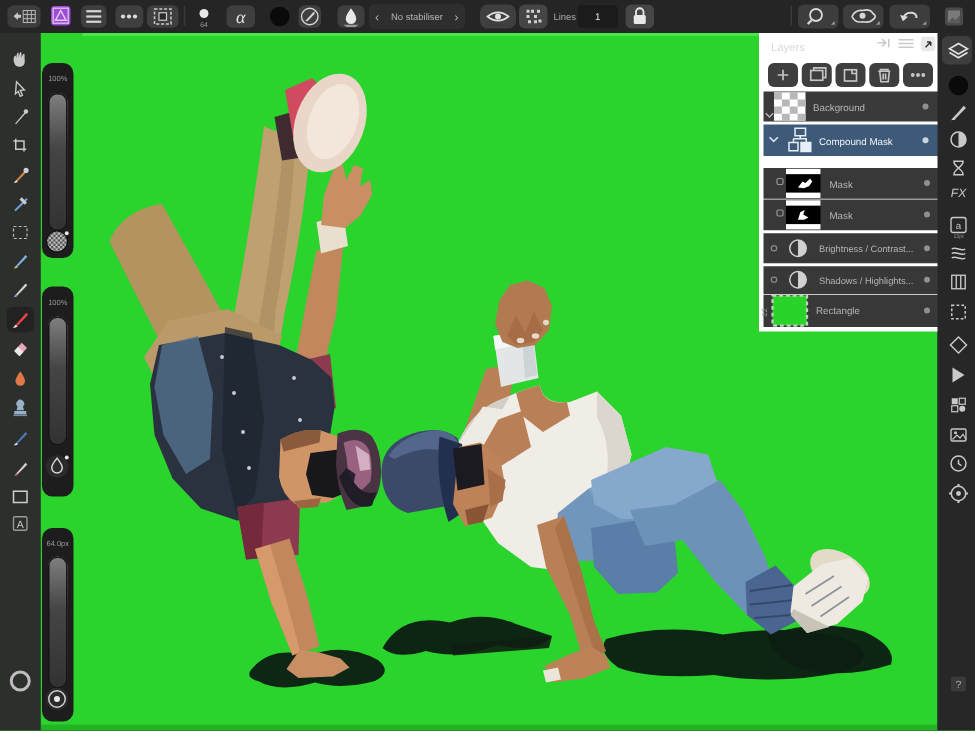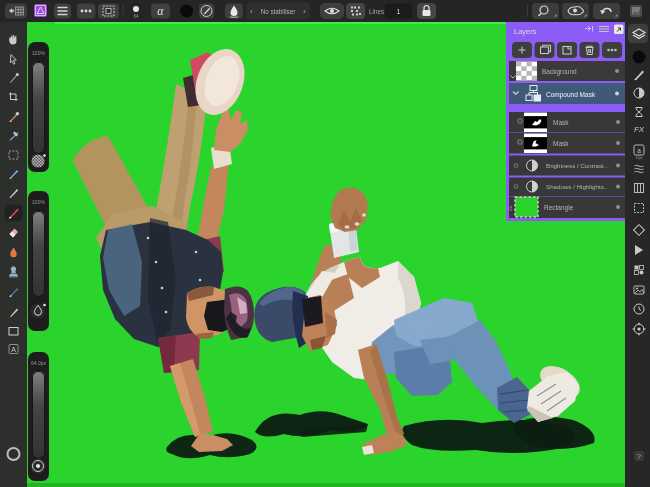--- a/index.html
+++ b/index.html
@@ -9,21 +9,21 @@
   #dancers{left:0;top:0;width:650px;height:487px;z-index:2;}
   
   #topbar{left:0;top:0;width:650px;height:22px;background:#252525;z-index:5;}
   
   #lbar{left:0;top:22px;width:27px;height:465px;background:#2d2f2d;z-index:5;}
   
   .spanel{position:absolute;left:28px;width:21px;background:#1d1d1d;border-radius:7px;z-index:6;}
   .slabel{position:absolute;left:0;width:21px;top:8px;font-size:5px;color:#9a9a9a;text-align:center;}
   .strack{position:absolute;left:4px;width:13px;border-radius:6px;background:linear-gradient(#808080,#454545 40%,#323232);box-shadow:inset 0 0 0 1px #151515;}
   
-  #lpanel{left:506px;top:22px;width:121px;height:199px;background:#8b5cf6;z-index:5;}
+  #lpanel{left:506px;top:22px;width:121px;height:199px;background:#ffffff;z-index:5;}
   
   #rbar{left:625px;top:22px;width:25px;height:465px;background:#272727;z-index:5;}
 </style></head>
 <body>
 <div class="abs" id="canvas">
   <div style="position:absolute;left:28px;top:0;width:470px;height:2px;background:#49e84a;"></div>
   <div style="position:absolute;left:0;bottom:0;width:598px;height:4px;background:rgba(0,40,0,0.18);"></div>
 </div>
 <svg class="abs" id="dancers" viewBox="0 0 650 487" width="650" height="487">
 

